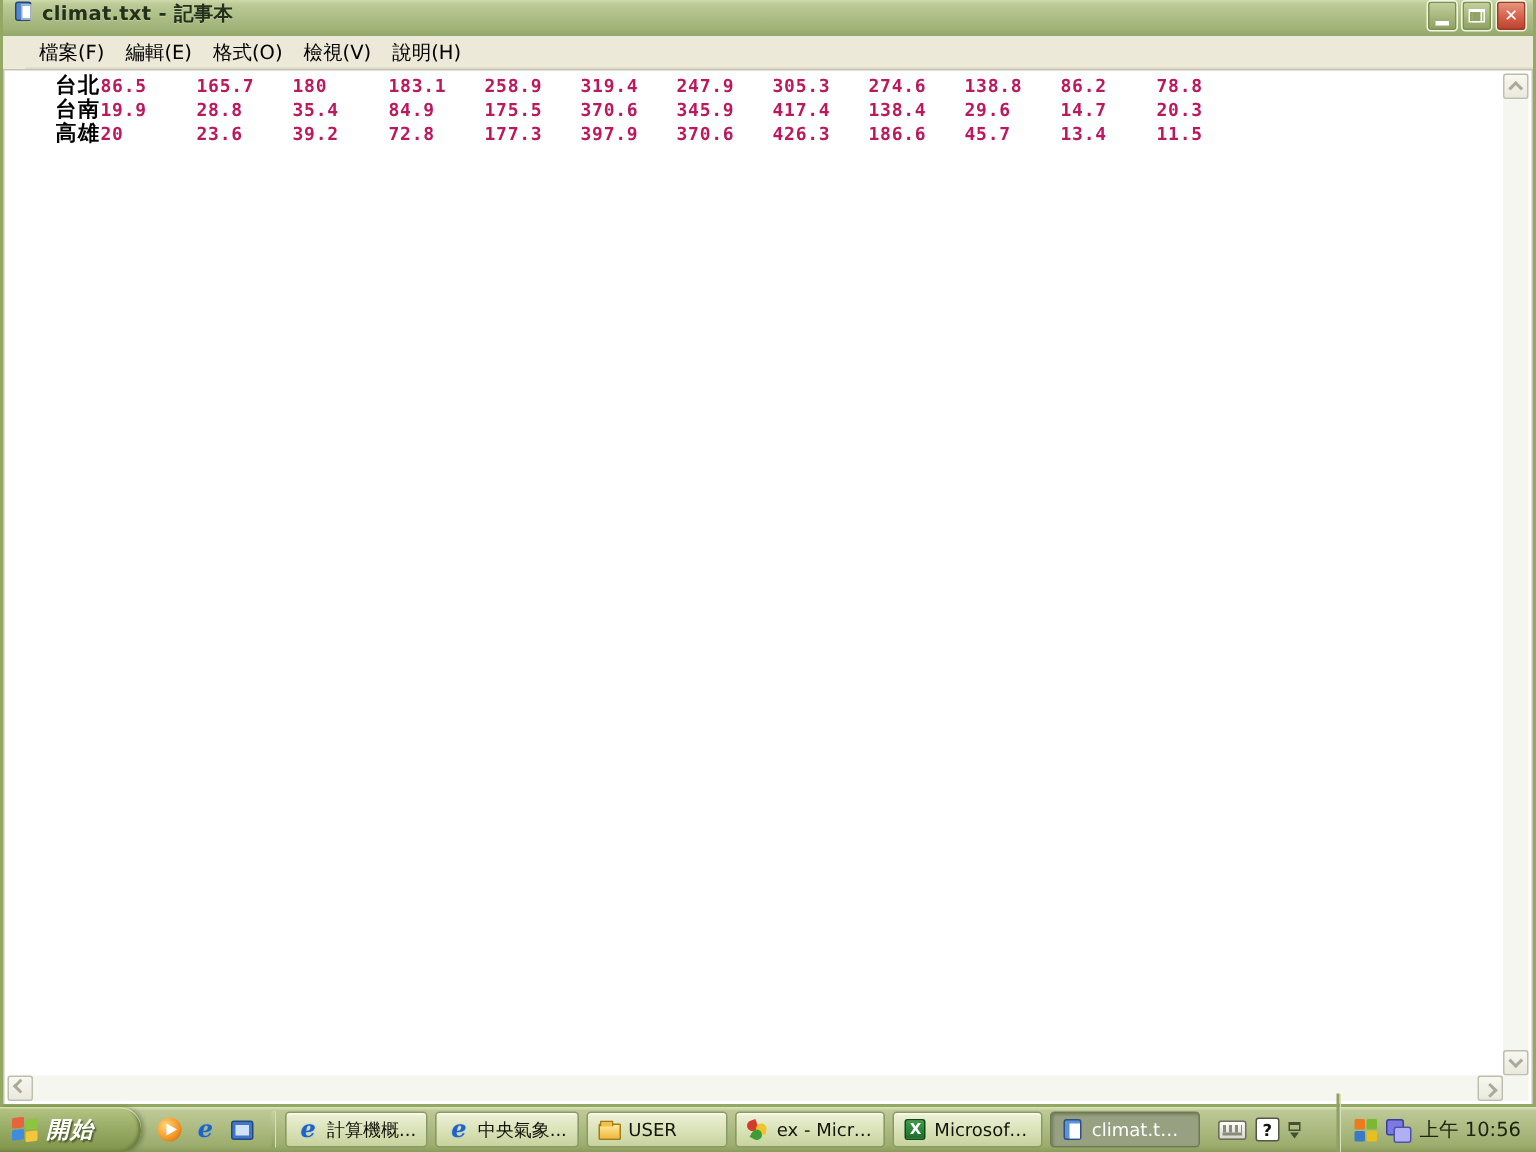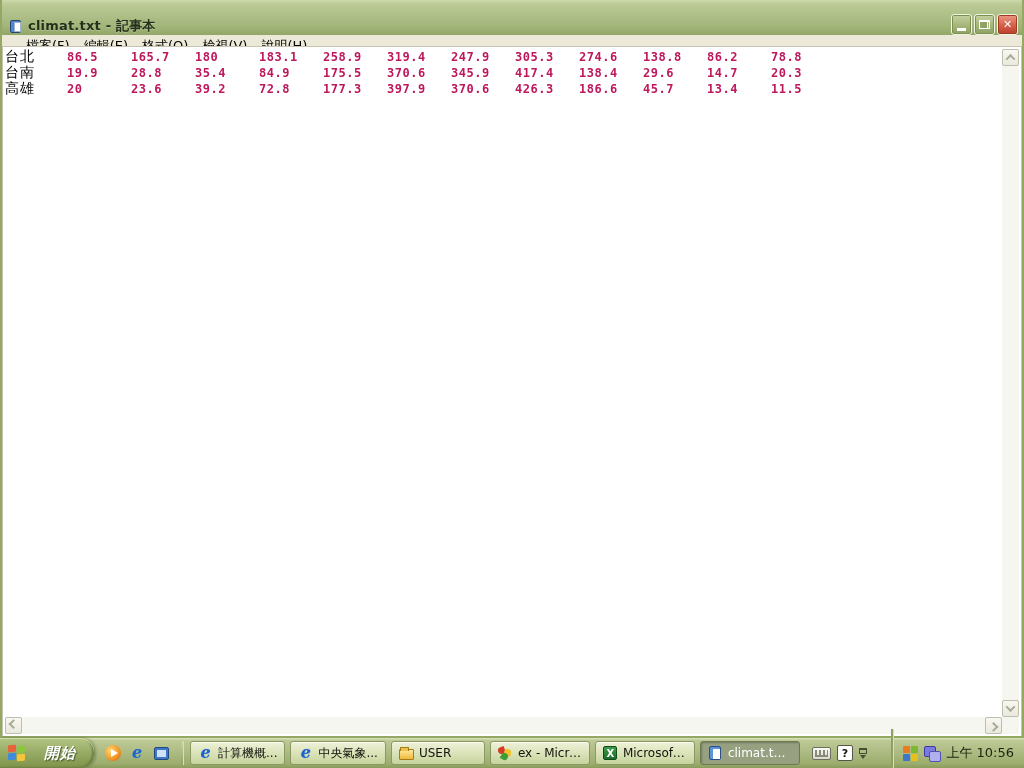--- a/index.html
+++ b/index.html
@@ -7,23 +7,23 @@
   body { font-family:"DejaVu Sans", "Liberation Sans", sans-serif; }
 
   .screen { position:relative; width:1024px; height:768px; background:#ece9d8; }
 
   
   .window {
     position:absolute; top:0; left:0; width:1024px; height:738px;
     border:2px solid #93a863; border-top:none; background:#ece9d8;
   }
   .titlebar {
-    position:relative; height:35px;
+    position:relative; height:24px;
     background:linear-gradient(180deg,#cdd9ab 0%,#bccb97 12%,#aebf87 45%,#9fb377 80%,#92a669 100%);
-    display:flex; align-items:flex-end; padding:0 4px;
+    display:flex; align-items:flex-start; padding:0 4px;
   }
   .titlebar .win-icon { width:16px; height:16px; margin:0 4px 0 2px; position:relative; }
   .win-icon .pad { position:absolute; left:2px; top:1px; width:11px; height:13px; background:#4f86d8; border:1px solid #27476e; border-radius:2px; }
   .win-icon .page { position:absolute; left:6px; top:3px; width:7px; height:10px; background:#fff; border:1px solid #9db3cc; }
   .title-text { font-size:13px; font-weight:bold; color:#25301a; text-shadow:0 1px 0 rgba(255,255,255,0.25); letter-spacing:0.2px; }
   .title-btns { margin-left:auto; display:flex; gap:2px; }
   .tbtn {
     width:21px; height:21px; border-radius:3px; border:1px solid #f0f4e4;
     display:flex; align-items:center; justify-content:center;
     font-size:11px; font-weight:bold; color:#fff; line-height:1;
@@ -43,22 +43,22 @@
   .menu-item { font-size:13px; color:#000; padding:2px 7px; cursor:default; }
 
   
   .content {
     position:absolute; top:46px; left:0; right:0; bottom:0;
     background:#fff; border:1px solid #c6c3b2; border-bottom:none;
   }
   .doc { position:absolute; top:2px; left:2px; right:19px; bottom:19px; overflow:hidden;
          font-family:"DejaVu Sans Mono","Liberation Mono",monospace; }
   .doc-line { display:flex; height:16px; align-items:center; }
-  .doc-label { width:62px; font-size:14px; font-weight:normal; color:#000;
-               font-family:"DejaVu Sans", sans-serif; letter-spacing:1px; }
+  .doc-label { width:62px; font-size:14px; font-weight:bold; color:#000;
+               font-family:"DejaVu Sans", sans-serif; letter-spacing:1px;text-align:right; }
   .doc-val { width:64px; font-size:12px; font-weight:bold; color:#be185d; letter-spacing:0.5px; }
 
   
   .vscroll { position:absolute; top:2px; right:2px; bottom:19px; width:17px; background:#f6f6f1; }
   .hscroll { position:absolute; left:2px; right:19px; bottom:2px; height:17px; background:#f6f6f1; }
   .corner  { position:absolute; right:2px; bottom:2px; width:17px; height:17px; background:#f6f6f1; }
   .sbtn {
     position:absolute; width:17px; height:17px; background:linear-gradient(180deg,#f8f7f1,#ebe9dd);
     border:1px solid #bcbfab; border-radius:2px; display:flex; align-items:center; justify-content:center;
   }
@@ -70,21 +70,21 @@
   .chev.left { transform:rotate(-45deg) translate(1px,-1px); }
   .chev.right { transform:rotate(135deg) translate(1px,-1px); }
 
   
   .taskbar {
     position:absolute; left:0; bottom:0; width:1024px; height:30px;
     background:linear-gradient(180deg,#dde5bd 0%,#bdc996 8%,#aebc83 45%,#9cad6e 85%,#8a9c5c 100%);
     display:flex; align-items:center;
   }
   .start-btn {
-    height:30px; width:94px; display:flex; align-items:center; gap:18px; padding-left:8px;
+    height:30px; width:94px; display:flex; align-items:center; gap:5px; padding-left:8px;
     border-radius:0 14px 14px 0;
     background:linear-gradient(180deg,#b4c583 0%,#99ad67 45%,#7f9349 100%);
     box-shadow:inset 0 1px 0 #d2deab, inset -2px -1px 2px #6c8040, 2px 0 3px rgba(0,0,0,0.25);
   }
   .winflag { position:relative; width:18px; height:16px; }
   .winflag i { position:absolute; width:8px; height:7px; border-radius:1px; transform:skewY(-6deg); }
   .winflag .r { left:0; top:0; background:#e6633c; }
   .winflag .g { left:9px; top:1px; background:#8cc63f; }
   .winflag .b { left:0; top:8px; background:#3f8cde; }
   .winflag .y { left:9px; top:9px; background:#f5c53c; }

